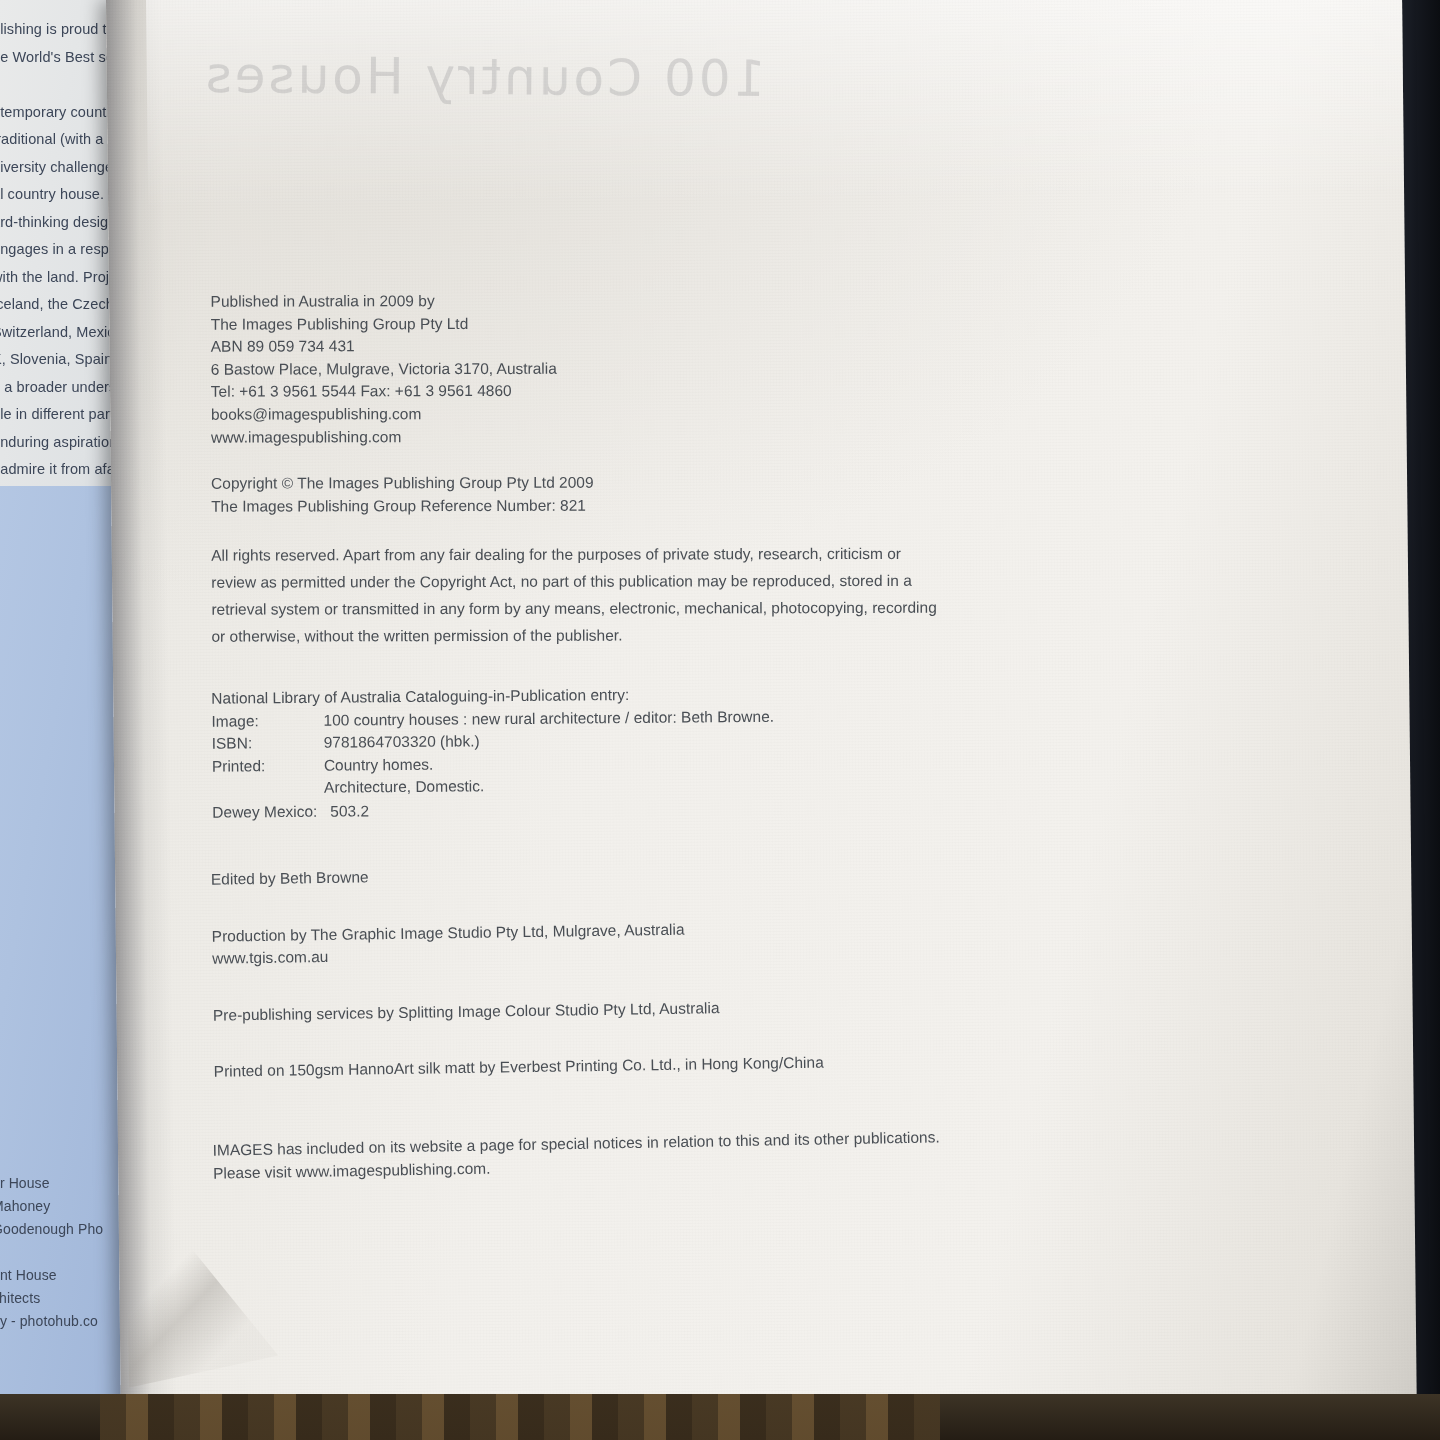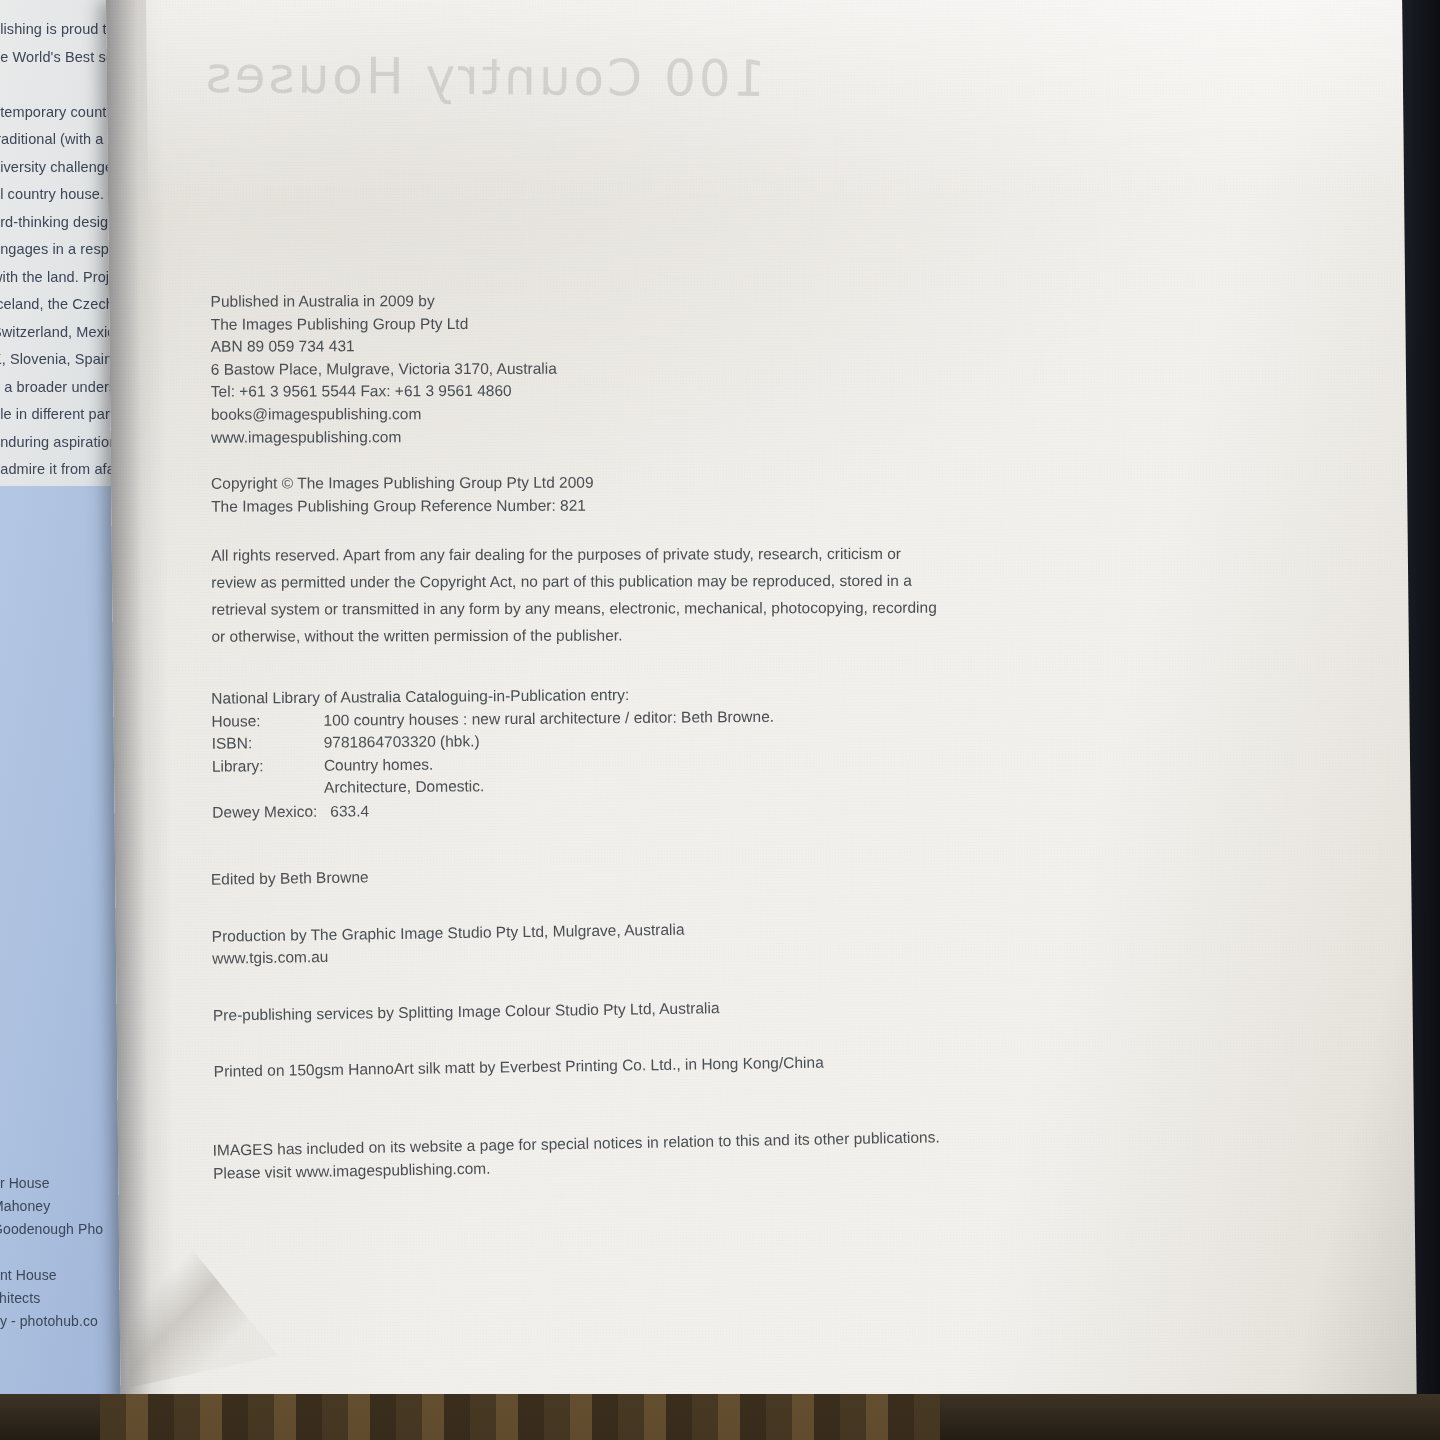--- a/index.html
+++ b/index.html
@@ -216,36 +216,36 @@
           <div class="line">Copyright © The Images Publishing Group Pty Ltd 2009</div>
           <div class="line">The Images Publishing Group Reference Number: 821</div>
         </div>
 
       <div class="blk para">All rights reserved. Apart from any fair dealing for the purposes of private study, research, criticism or review as permitted under the Copyright Act, no part of this publication may be reproduced, stored in a retrieval system or transmitted in any form by any means, electronic, mechanical, photocopying, recording or otherwise, without the written permission of the publisher.</div>
 
       <div class="cip s1" style="margin-top:38px">
         <div class="line">National Library of Australia Cataloguing-in-Publication entry:</div>
         <div id="cip-rows">
             <div class="cip-row">
-              <span class="lbl">House:</span>
+              <span class="lbl">Image:</span>
               <span class="val">100 country houses : new rural architecture / editor: Beth Browne.</span>
             </div>
             <div class="cip-row">
               <span class="lbl">ISBN:</span>
               <span class="val">9781864703320 (hbk.)</span>
             </div>
             <div class="cip-row">
-              <span class="lbl">Library:</span>
+              <span class="lbl">Printed:</span>
               <span class="val">Country homes.</span>
             </div>
           </div>
         <div class="cip-indent">Architecture, Domestic.</div>
         <div class="dewey">
           <span class="lbl">Dewey Mexico:</span>
-          <span>633.4</span>
+          <span>503.2</span>
         </div>
       </div>
 
       <div class="sec lg s2" id="credits-block">
           <div class="line">Edited by Beth Browne</div>
           <div class="line" style="margin-top: 34px;">Production by The Graphic Image Studio Pty Ltd, Mulgrave, Australia</div>
           <div class="line">www.tgis.com.au</div>
           <div class="line" style="margin-top: 34px;">Pre-publishing services by Splitting Image Colour Studio Pty Ltd, Australia</div>
           <div class="line" style="margin-top: 34px;">Printed on 150gsm HannoArt silk matt by Everbest Printing Co. Ltd., in Hong Kong/China</div>
         </div>

